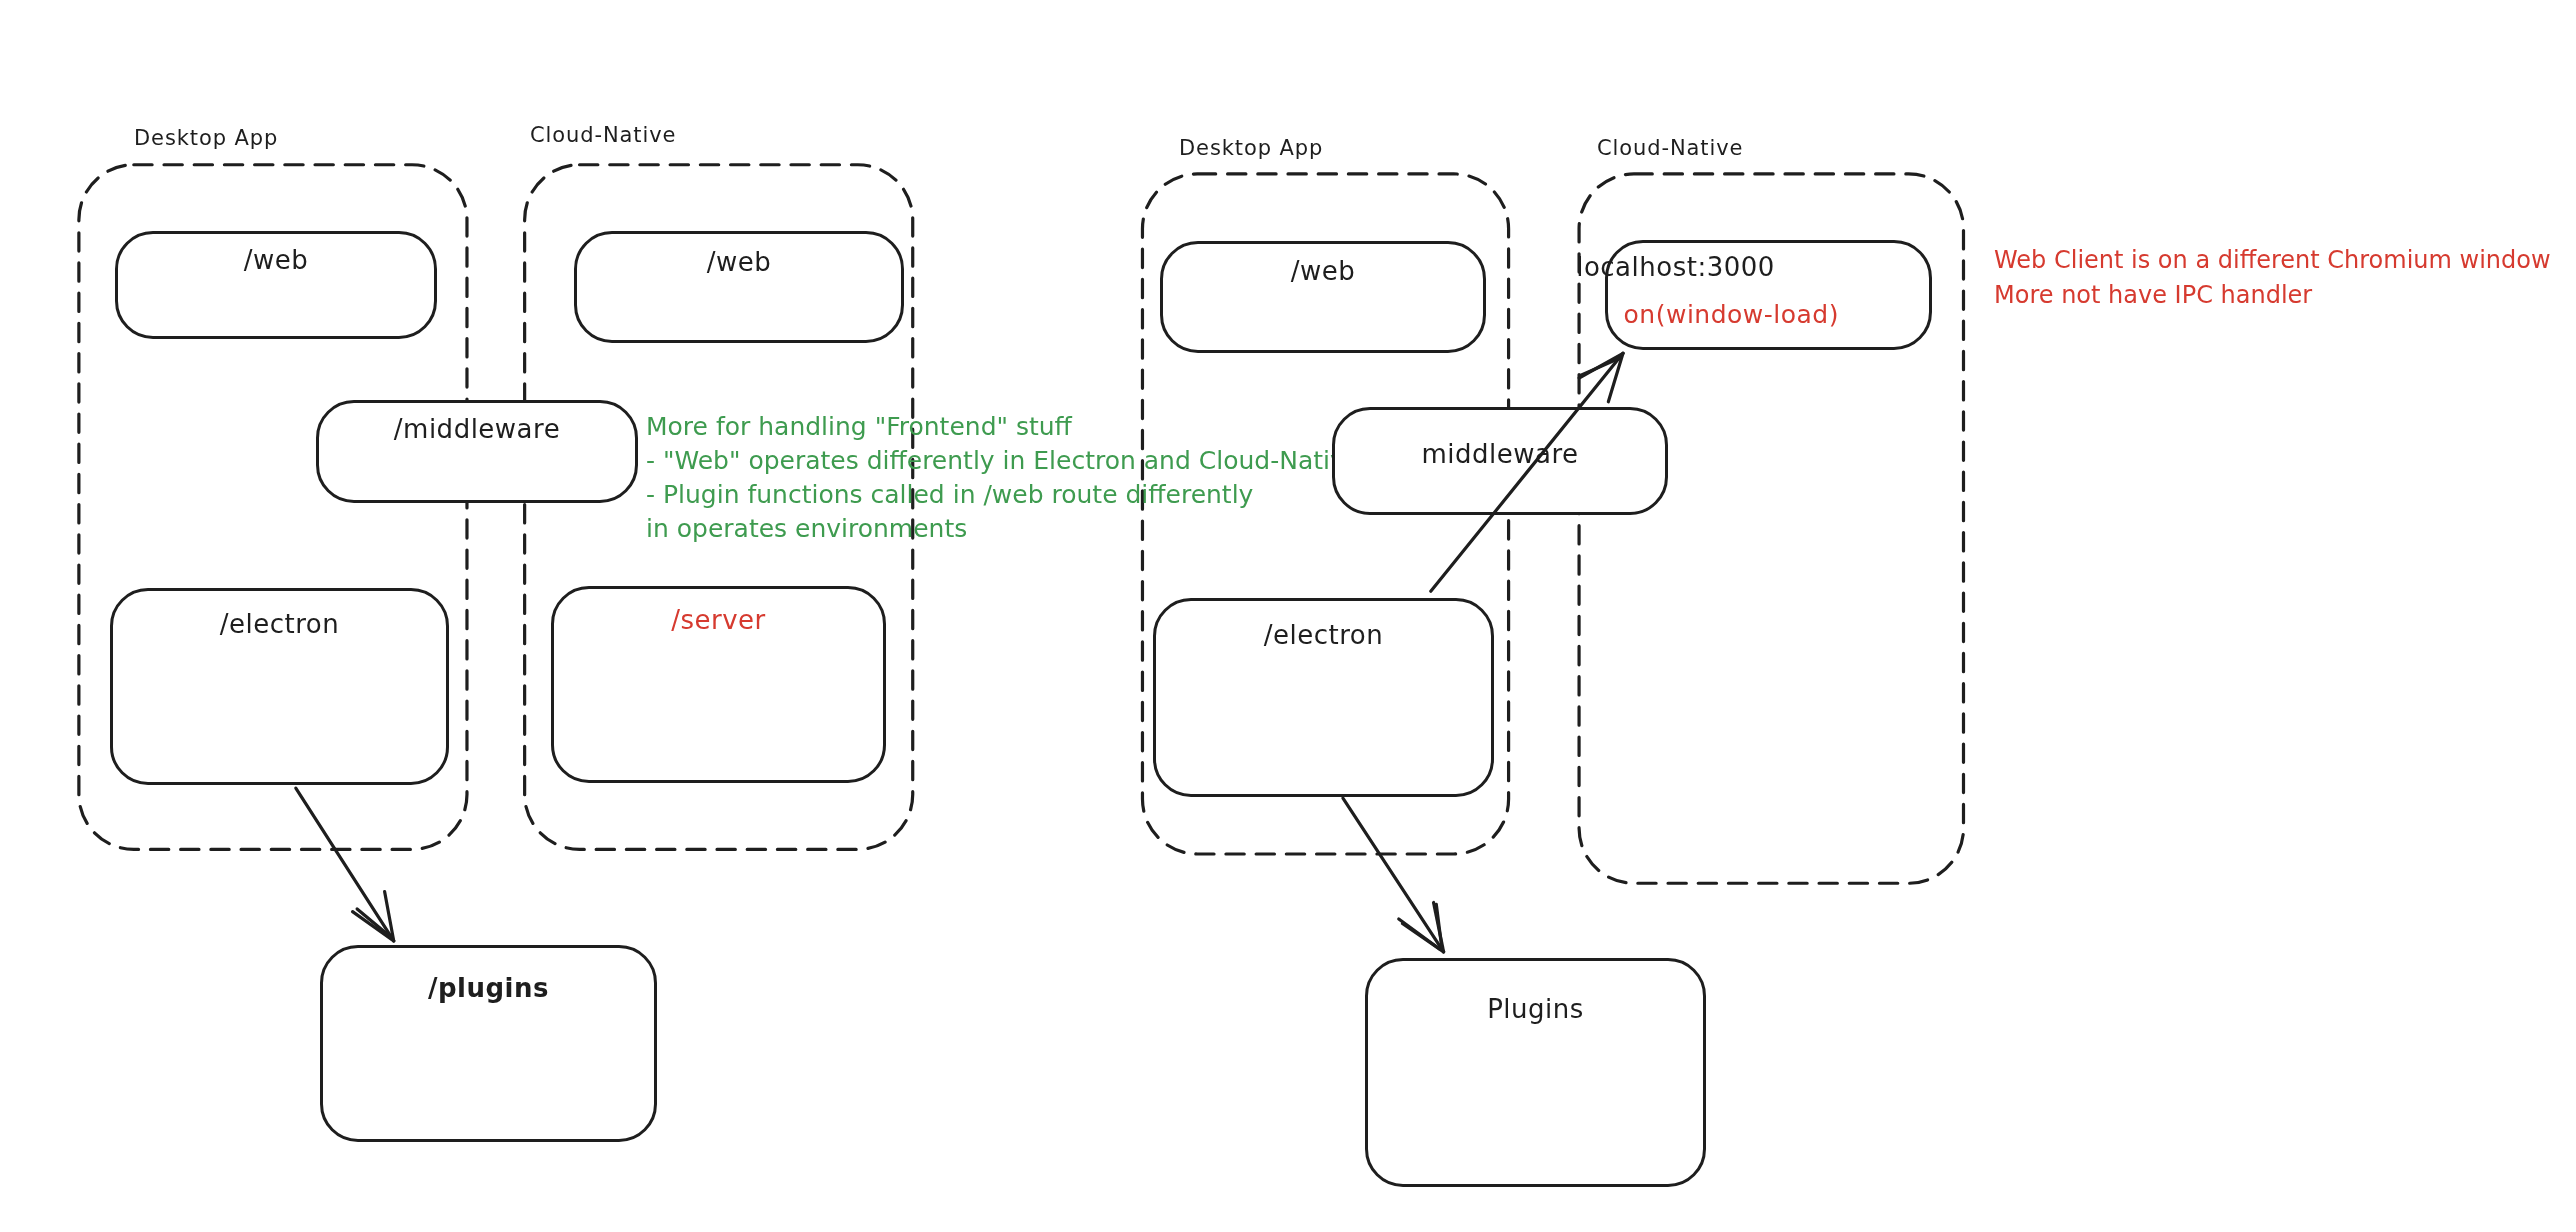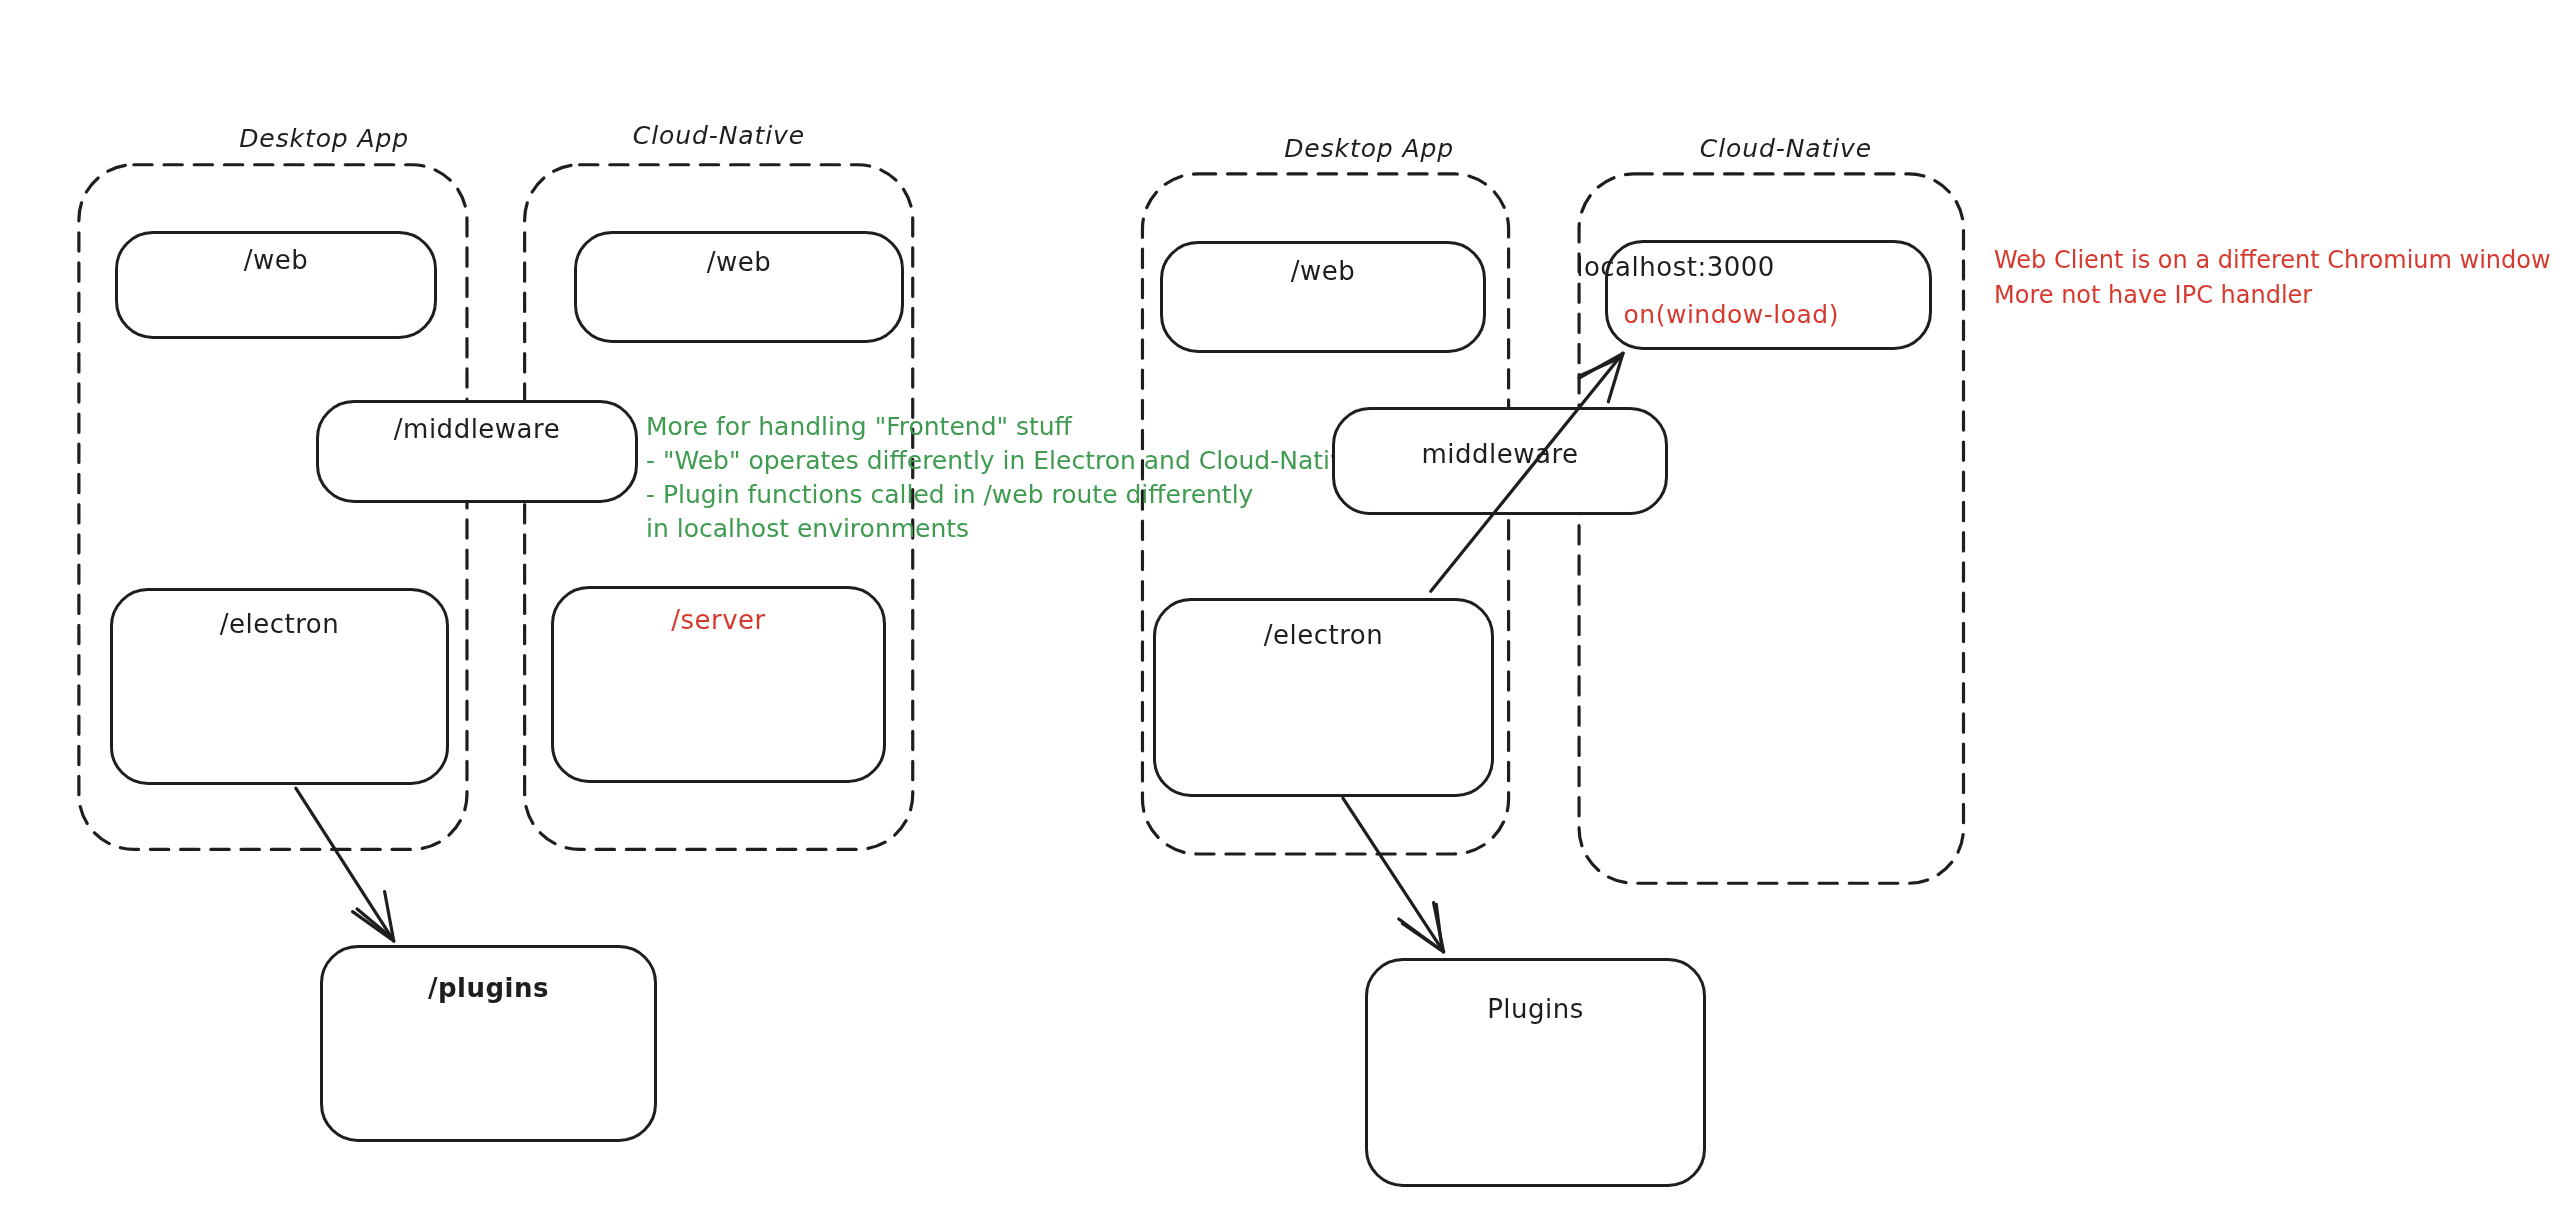--- a/index.html
+++ b/index.html
@@ -14,26 +14,25 @@
     width:2576px;height:1232px;
     background:var(--bg);
     font-family:"DejaVu Sans",sans-serif;
     color:var(--ink);
     overflow:hidden;
   }
   .layer{position:absolute;left:0;top:0;width:2576px;height:1232px;}
   .layer.arrows{pointer-events:none;}
   .hdr{
     position:absolute;
-    font-size:25px;line-height:33px;
-    text-align:right;
+    font-size:21px;line-height:33px;
+    text-align:left;
     letter-spacing:0.9px;
     color:var(--ink);
     white-space:nowrap;
-    font-style:italic;
   }
   .box{
     position:absolute;
     border:3.2px solid var(--ink);
     border-radius:38px;
     background:var(--bg);
     box-sizing:border-box;
     z-index:2;
   }
   .boxlabel{
@@ -90,21 +89,21 @@
   <div class="box" style="left:551px;top:586px;width:335px;height:197px;"></div>
   <div class="boxlabel red" style="left:551px;top:604px;width:335px;">/server</div>
 
   <div class="box" style="left:320px;top:945px;width:337px;height:197px;"></div>
   <div class="boxlabel" style="left:320px;top:972px;width:337px;font-weight:bold;">/plugins</div>
 
   <div class="note green" style="left:646px;top:410px;">
     <div class="line">More for handling "Frontend" stuff</div>
     <div class="line">- "Web" operates differently in Electron and Cloud-Native</div>
     <div class="line">- Plugin functions called in /web route differently</div>
-    <div class="line">in localhost environments</div>
+    <div class="line">in operates environments</div>
   </div>
 
   <div class="box" style="left:1160px;top:241px;width:326px;height:112px;"></div>
   <div class="boxlabel" style="left:1160px;top:255px;width:326px;">/web</div>
 
   <div class="box" style="left:1605px;top:240px;width:327px;height:110px;"></div>
   <div class="boxlabel" style="left:1512px;top:251px;width:327px;">localhost:3000</div>
   <div class="boxlabel red" style="left:1540px;top:298px;width:299px;text-align:right;font-size:25px;">on(window-load)</div>
 
   <div class="box" style="left:1332px;top:407px;width:336px;height:108px;"></div>

